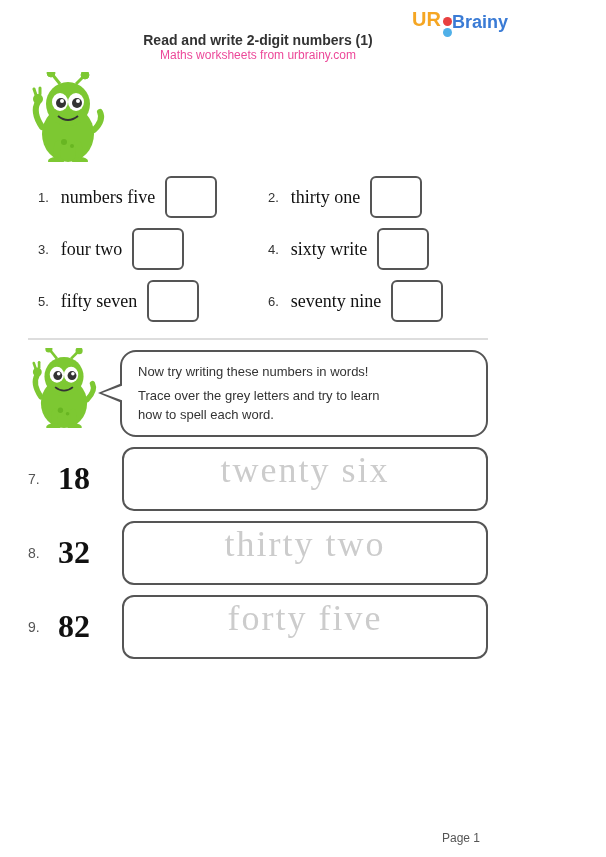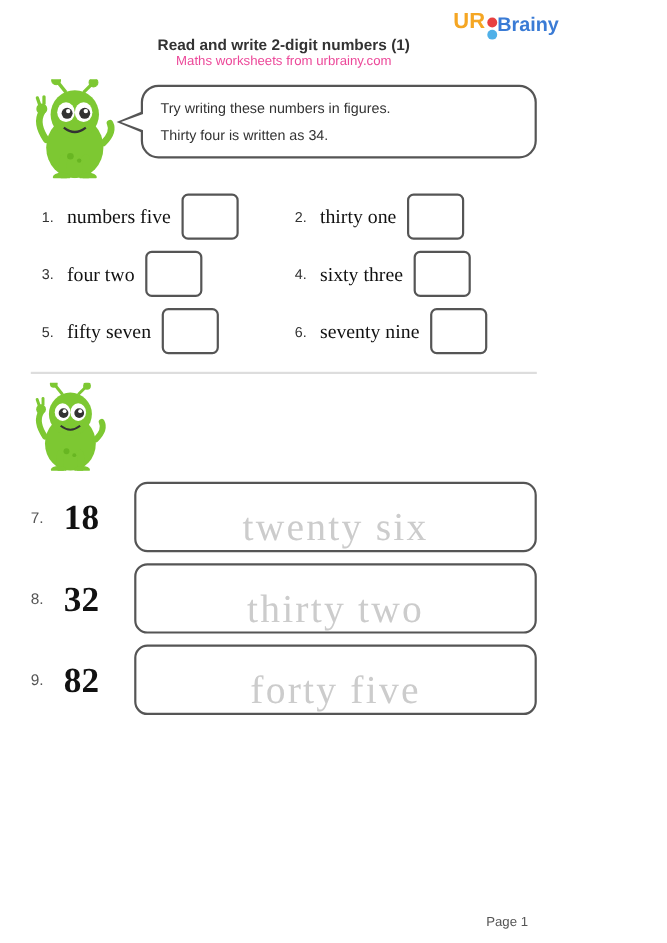--- a/index.html
+++ b/index.html
@@ -143,21 +143,21 @@
       font-family: 'Comic Sans MS', cursive;
       min-width: 52px;
     }
     .trace-box {
       flex: 1;
       height: 64px;
       border: 2.5px solid #555;
       border-radius: 12px;
       background: #fff;
       display: flex;
-      align-items: flex-end;
+      align-items: flex-start;
       justify-content: center;
     }
     .trace-text {
       font-size: 36px;
       color: #ccc;
       font-family: 'Comic Sans MS', cursive;
       letter-spacing: 2px;
     }
 
     
@@ -257,24 +257,20 @@
       <path d="M30 88 Q28 80 30 72" stroke="#7dc832" stroke-width="7" fill="none" stroke-linecap="round"></path>
       <path d="M50 88 Q52 80 50 72" stroke="#7dc832" stroke-width="7" fill="none" stroke-linecap="round"></path>
 
       <ellipse cx="28" cy="89" rx="8" ry="4" fill="#7dc832"></ellipse>
       <ellipse cx="52" cy="89" rx="8" ry="4" fill="#7dc832"></ellipse>
 
       <circle cx="36" cy="70" r="3" fill="#5aaa18" opacity="0.6"></circle>
       <circle cx="44" cy="74" r="2" fill="#5aaa18" opacity="0.6"></circle>
     </svg>
 
-    <div class="speech-bubble" style="margin-left:20px; margin-top:5px;">
-      <div style="font-size:13px; font-family:Arial,sans-serif; color:#333;">Try writing these numbers in figures.</div>
-      <div style="font-size:13px; font-family:Arial,sans-serif; color:#333; margin-top:4px;">Thirty four is written as 34.</div>
-    </div>
   </div>
 
   <div class="questions-grid">
 
     <div class="question-item">
       <span class="question-number">1.</span>
       <span class="question-label">numbers five</span>
       <div class="answer-box"></div>
     </div>
     <div class="question-item">
@@ -283,21 +279,21 @@
       <div class="answer-box"></div>
     </div>
 
     <div class="question-item">
       <span class="question-number">3.</span>
       <span class="question-label">four two</span>
       <div class="answer-box"></div>
     </div>
     <div class="question-item">
       <span class="question-number">4.</span>
-      <span class="question-label">sixty three</span>
+      <span class="question-label">sixty write</span>
       <div class="answer-box"></div>
     </div>
 
     <div class="question-item">
       <span class="question-number">5.</span>
       <span class="question-label">fifty seven</span>
       <div class="answer-box"></div>
     </div>
     <div class="question-item">
       <span class="question-number">6.</span>
@@ -329,20 +325,25 @@
       <line x1="12" y1="22" x2="12" y2="16" stroke="#7dc832" stroke-width="3" stroke-linecap="round"></line>
       <path d="M66 58 Q76 48 72 40" stroke="#7dc832" stroke-width="6" fill="none" stroke-linecap="round"></path>
       <path d="M30 88 Q28 80 30 72" stroke="#7dc832" stroke-width="7" fill="none" stroke-linecap="round"></path>
       <path d="M50 88 Q52 80 50 72" stroke="#7dc832" stroke-width="7" fill="none" stroke-linecap="round"></path>
       <ellipse cx="28" cy="89" rx="8" ry="4" fill="#7dc832"></ellipse>
       <ellipse cx="52" cy="89" rx="8" ry="4" fill="#7dc832"></ellipse>
       <circle cx="36" cy="70" r="3" fill="#5aaa18" opacity="0.6"></circle>
       <circle cx="44" cy="74" r="2" fill="#5aaa18" opacity="0.6"></circle>
     </svg>
 
+    <div class="speech-bubble" style="margin-left:20px; margin-top:2px;">
+      <div style="font-size:13px; font-family:Arial,sans-serif; color:#333;">Now try writing these numbers in words!</div>
+      <div style="font-size:13px; font-family:Arial,sans-serif; color:#333; margin-top:4px;">Trace over the grey letters and try to learn</div>
+      <div style="font-size:13px; font-family:Arial,sans-serif; color:#333;">how to spell each word.</div>
+    </div>
   </div>
 
   <div class="trace-section">
 
     <div class="trace-item">
       <span class="trace-number-label">7.</span>
       <span class="trace-number">18</span>
       <div class="trace-box">
         <span class="trace-text">twenty six</span>
       </div>

